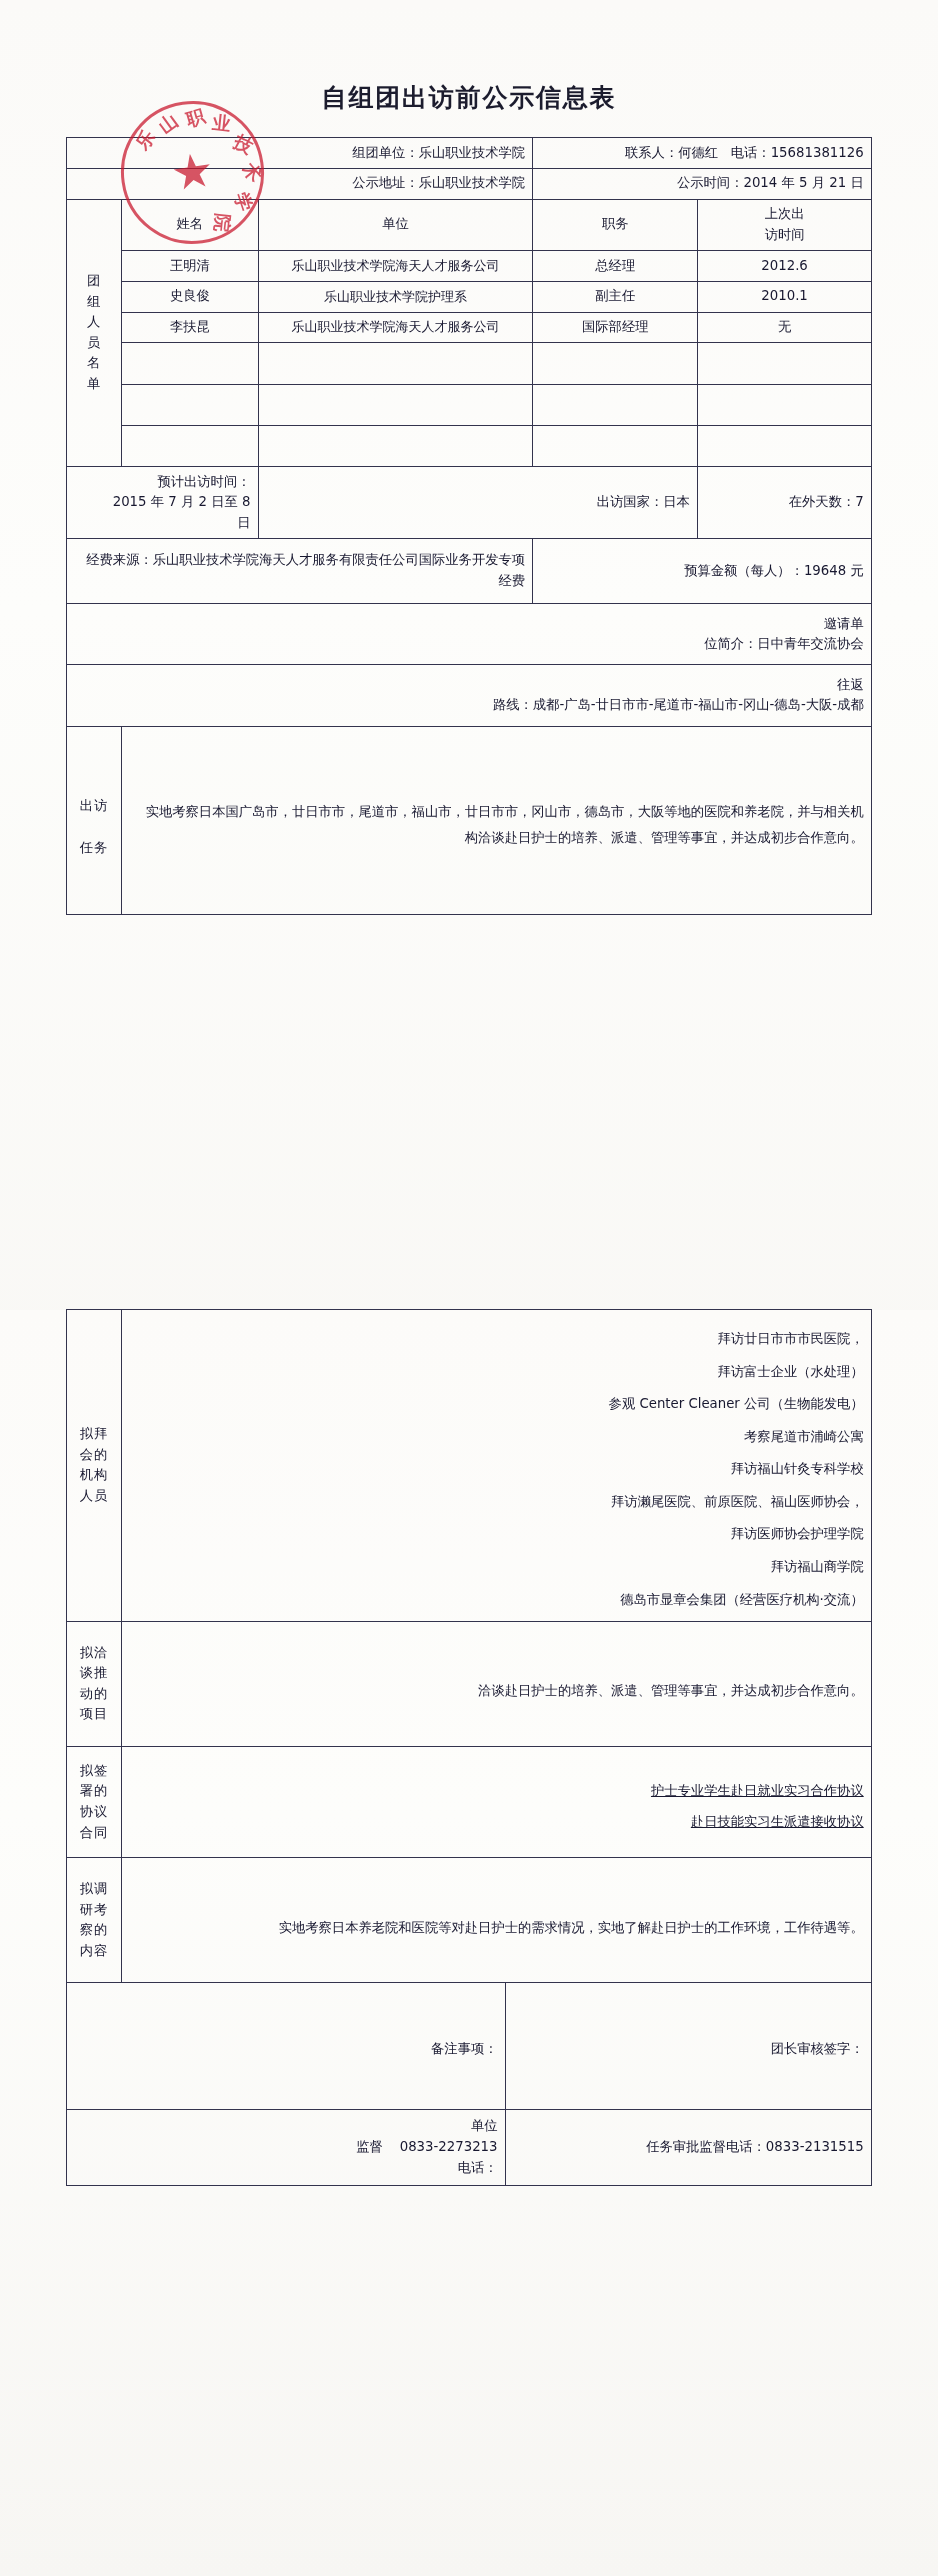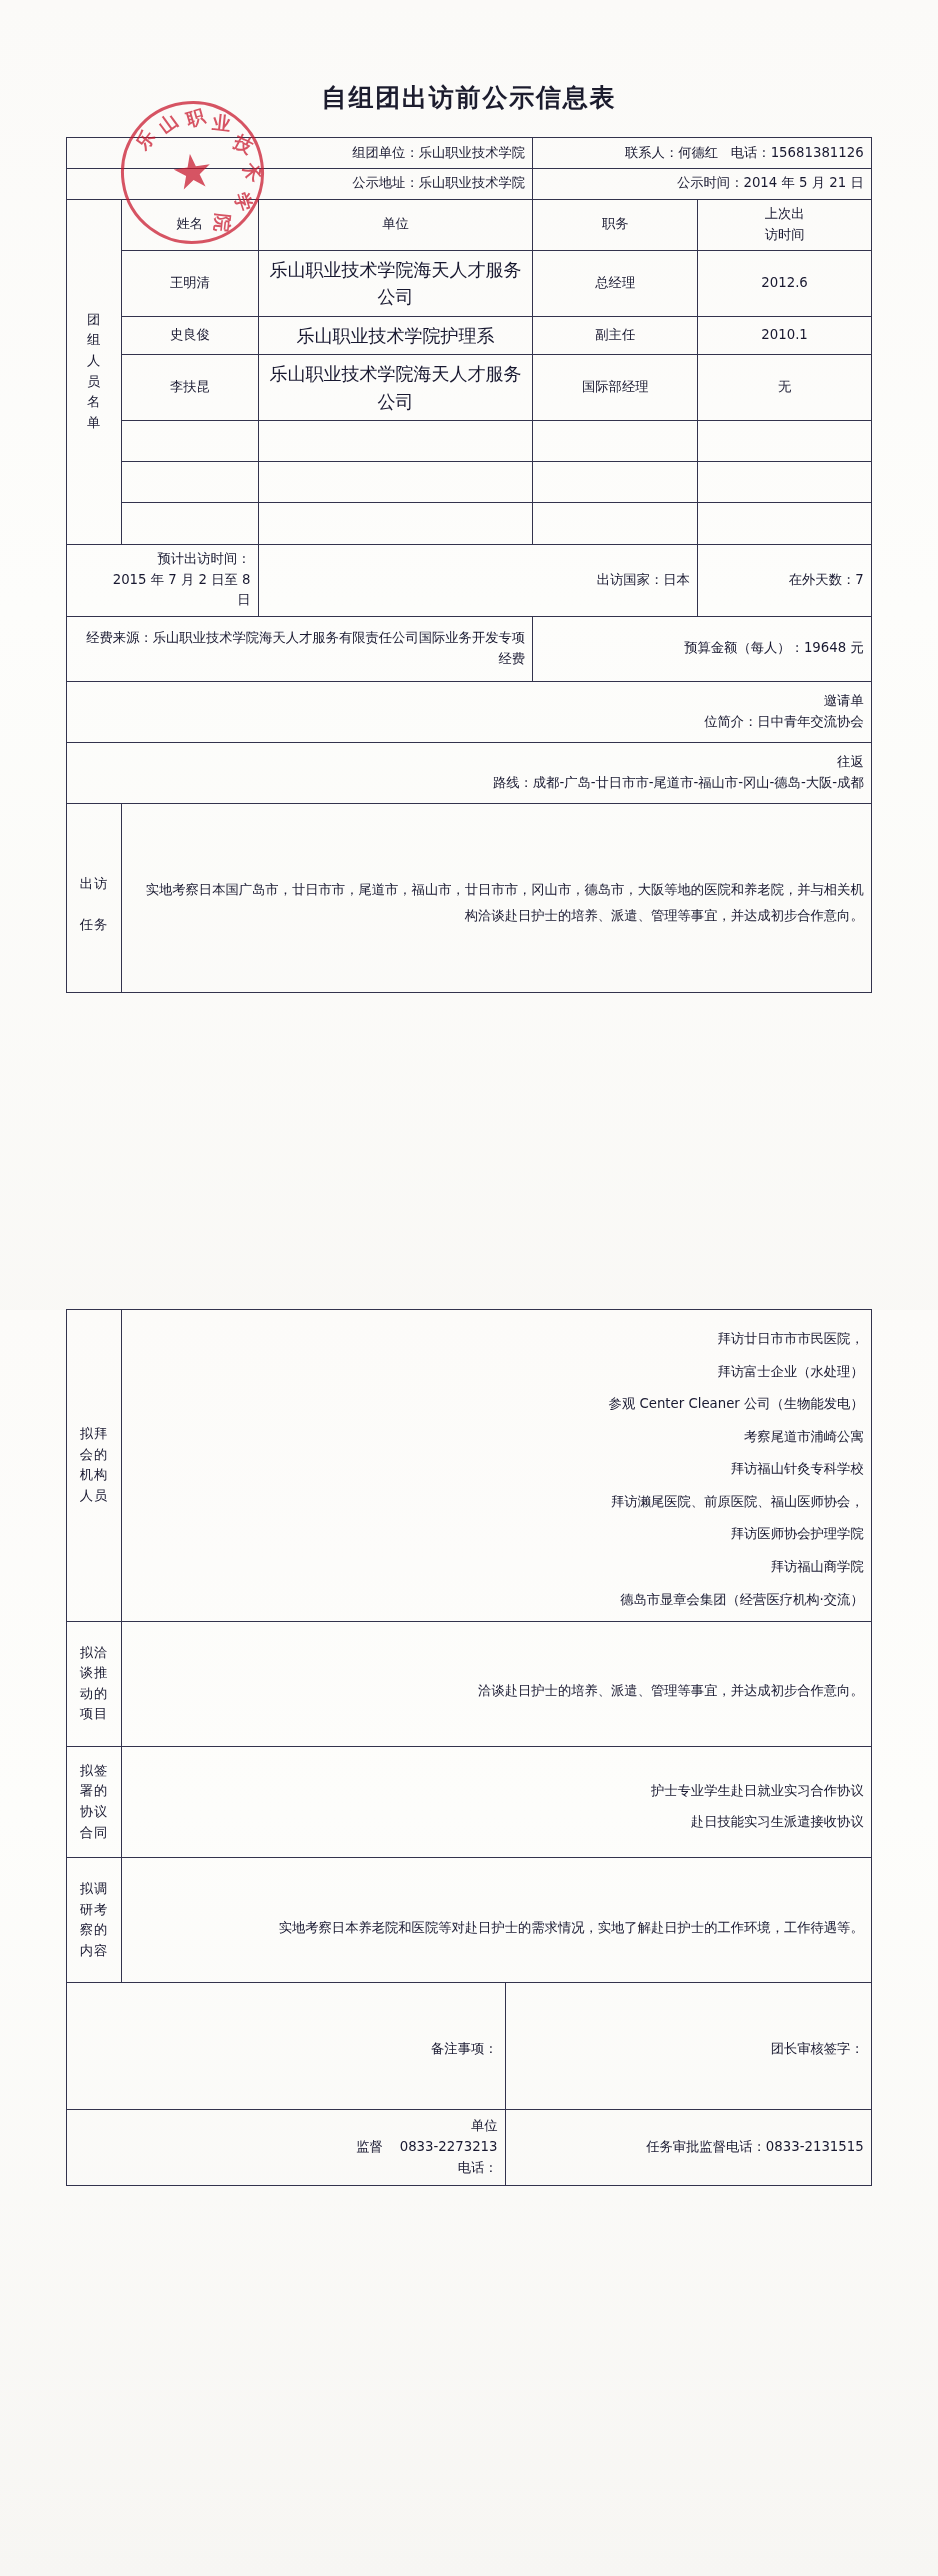--- a/index.html
+++ b/index.html
@@ -79,21 +79,21 @@
   .c { text-align: center; }
   .l { text-align: right; }
   .vmid { vertical-align: middle; }
   .vtop { vertical-align: top; }
   .vcell-label {
     text-align: center;
     letter-spacing: 0.9px;
     line-height: 1.75;
     width: 37px;
   }
-  .small { font-size: 18px; margin-top: 12px; }
+  .small { font-size: 13px; margin-top: 12px; }
   .tight { line-height: 1.5; }
 
   .stamp {
     position: absolute;
     left: 121px;
     top: 101px;
     width: 137px;
     height: 137px;
     border-radius: 50%;
     border: 3.7px solid #c8142a;
@@ -297,21 +297,21 @@
     </td>
   </tr>
 
   <tr>
     <td class="vcell-label vmid" style="height:115px;">拟洽<br>谈推<br>动的<br>项目</td>
     <td colspan="2" class="l vtop" style="padding-top:20px; padding-left:12px;">洽谈赴日护士的培养、派遣、管理等事宜，并达成初步合作意向。</td>
   </tr>
 
   <tr>
     <td class="vcell-label vmid" style="height:101px;">拟签<br>署的<br>协议<br>合同</td>
-    <td colspan="2" class="l vtop" style="padding-top:14.7px; padding-left:16.5px; line-height:2.3;">
+    <td colspan="2" class="l vtop" style="padding-top:14.7px; padding-left:16.5px; line-height:2.3;text-decoration:underline;">
       <div>护士专业学生赴日就业实习合作协议</div>
       <div>赴日技能实习生派遣接收协议</div>
     </td>
   </tr>
 
   <tr>
     <td class="vcell-label vmid" style="height:115px;text-align:center;">拟调<br>研考<br>察的<br>内容</td>
     <td colspan="2" class="l vtop" style="padding-top:20px; padding-left:16.5px; line-height:1.95;">实地考察日本养老院和医院等对赴日护士的需求情况，实地了解赴日护士的工作环境，工作待遇等。</td>
   </tr>
 

